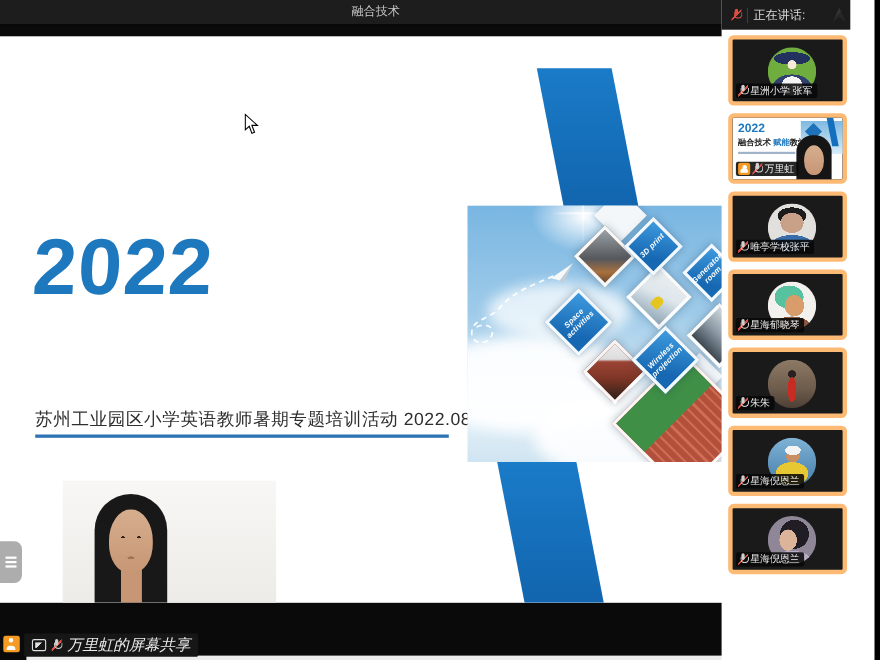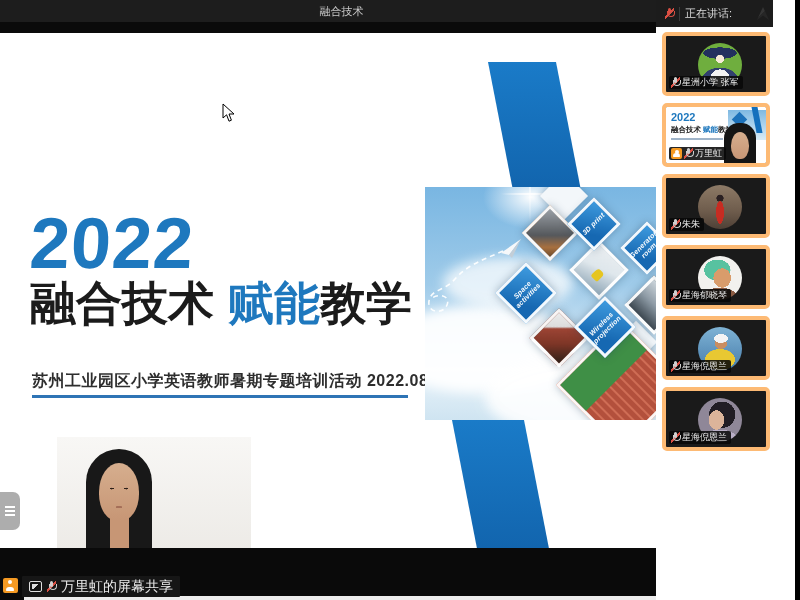--- a/index.html
+++ b/index.html
@@ -13,21 +13,21 @@
 
   
   .main { position:absolute; left:0; top:22px; width:683px; height:578px; background:#0a0a0a; }
   .slide { position:absolute; left:0; top:11px; width:683px; height:515px; background:#fff; overflow:hidden; }
 
   .slide-year { position:absolute; left:30px; top:174px; font-size:72px; font-weight:800;
                 color:#1e78be; line-height:1; transform:skewX(-3deg); letter-spacing:1px; }
   .slide-title { position:absolute; left:30px; top:245px; font-size:46px; font-weight:900;
                  color:#1b1b1b; line-height:1.1; white-space:nowrap; }
   .slide-title .blue { color:#1e78be; margin-left:14px; }
-  .slide-sub { position:absolute; left:32px; top:338px; font-size:16px; font-weight:700;
+  .slide-sub { position:absolute; left:32px; top:338px; font-size:16px; font-weight:400;
                color:#2e2e2e; letter-spacing:.5px; white-space:nowrap; }
   .slide-underline { position:absolute; left:32px; top:362px; width:376px; height:3px; background:#2e74b5; }
 
   .band { position:absolute; background:linear-gradient(180deg,#1a7bc8,#1265ae);
           transform:skewX(11deg); transform-origin:top left; }
   .band-top { left:488px; top:29px; width:68px; height:125px; }
   .band-bottom { left:452px; top:387px; width:72px; height:128px; }
 
   
   .collage { position:absolute; left:425px; top:154px; width:258px; height:233px; overflow:hidden;
@@ -85,21 +85,21 @@
   
   .edge-strip { position:absolute; left:24px; top:574px; width:636px; height:4px; background:#ededed; }
   .host-badge { width:13px; height:13px; background:#f59a23; border-radius:2px; position:relative; flex:0 0 auto; }
   .host-badge::before { content:""; position:absolute; top:2px; left:4.5px; width:4px; height:4px;
                         background:#fff; border-radius:50%; }
   .host-badge::after { content:""; position:absolute; bottom:2px; left:2.5px; width:8px; height:4px;
                        background:#fff; border-radius:4px 4px 1px 1px; }
   .share-host { position:absolute; left:3px; top:556px; width:15px; height:15px; }
   .share-box { position:absolute; left:22px; top:554px; height:21px; background:#161616;
                display:flex; align-items:center; gap:5px; padding:0 7px; border-radius:1px; }
-  .share-text { color:#ececec; font-size:14px; white-space:nowrap; }
+  .share-text { color:#ececec; font-size:14px; white-space:nowrap;font-style:italic; }
   .ss-icon { width:13px; height:11px; border:1px solid #e0e0e0; border-radius:2px; position:relative; flex:0 0 auto; }
   .ss-icon::before { content:""; position:absolute; left:2px; top:2px; width:6px; height:5px;
                      background:linear-gradient(135deg,#e0e0e0 55%,transparent 56%); }
 
   
   .mic { position:relative; width:9px; height:11px; flex:0 0 auto;
          background:linear-gradient(135deg,transparent 44%,#d94f43 45% 56%,transparent 57%); }
   .mic::before { content:""; position:absolute; left:3px; top:0; width:3px; height:6px;
                  background:#cfcfcf; border-radius:1.5px; }
   .mic::after { content:""; position:absolute; left:1.5px; top:2.5px; width:6px; height:5px;
@@ -191,21 +191,20 @@
 </div>
 
 <div class="main">
 
   <div class="slide">
 
     <div class="band band-top"></div>
     <div class="band band-bottom"></div>
 
     <div class="slide-year">2022</div>
-    <div class="slide-title"><span>融合技术</span><span class="blue">赋能</span><span>教学</span></div>
     <div class="slide-sub">苏州工业园区小学英语教师暑期专题培训活动 2022.08</div>
     <div class="slide-underline"></div>
 
     <div class="collage">
       <div class="sun"></div>
       <div class="cloud c1"></div>
       <div class="cloud c2"></div>
       <div class="cloud c3"></div>
       <svg class="trail-svg" width="120" height="110" viewBox="0 0 120 110">
         <path d="M88,26 C70,34 52,40 40,54 C30,66 16,64 14,76 C12,88 28,90 32,80 C36,70 22,68 16,74" fill="none" stroke="#ffffff" stroke-width="1.6" stroke-dasharray="5 4" opacity="0.92"></path>
@@ -291,39 +290,46 @@
         <span class="ms-hair"></span>
         <span class="ms-face"></span>
       </div>
       <div class="plabel">
         <span class="host-badge"></span>
         <span class="mic"></span>
         <span class="pname">万里虹</span>
       </div>
     </div>
 
-
+    <div class="thumb">
+      <div class="avatar av3"></div>
+      <div class="plabel">
+        <span class="mic"></span>
+        <span class="pname">唯亭学校张平</span>
+      </div>
+    </div>
+
+
+    <div class="thumb">
+      <div class="avatar av5"></div>
+      <div class="plabel">
+        <span class="mic"></span>
+        <span class="pname">星海郁晓琴</span>
+      </div>
+    </div>
 
     <div class="thumb">
       <div class="avatar av6"></div>
       <div class="plabel">
         <span class="mic"></span>
         <span class="pname">朱朱</span>
       </div>
     </div>
 
     <div class="thumb">
-      <div class="avatar av5"></div>
-      <div class="plabel">
-        <span class="mic"></span>
-        <span class="pname">星海郁晓琴</span>
-      </div>
-    </div>
-
-    <div class="thumb">
       <div class="avatar av7"></div>
       <div class="plabel">
         <span class="mic"></span>
         <span class="pname">星海倪恩兰</span>
       </div>
     </div>
 
     <div class="thumb">
       <div class="avatar av8"></div>
       <div class="plabel">

